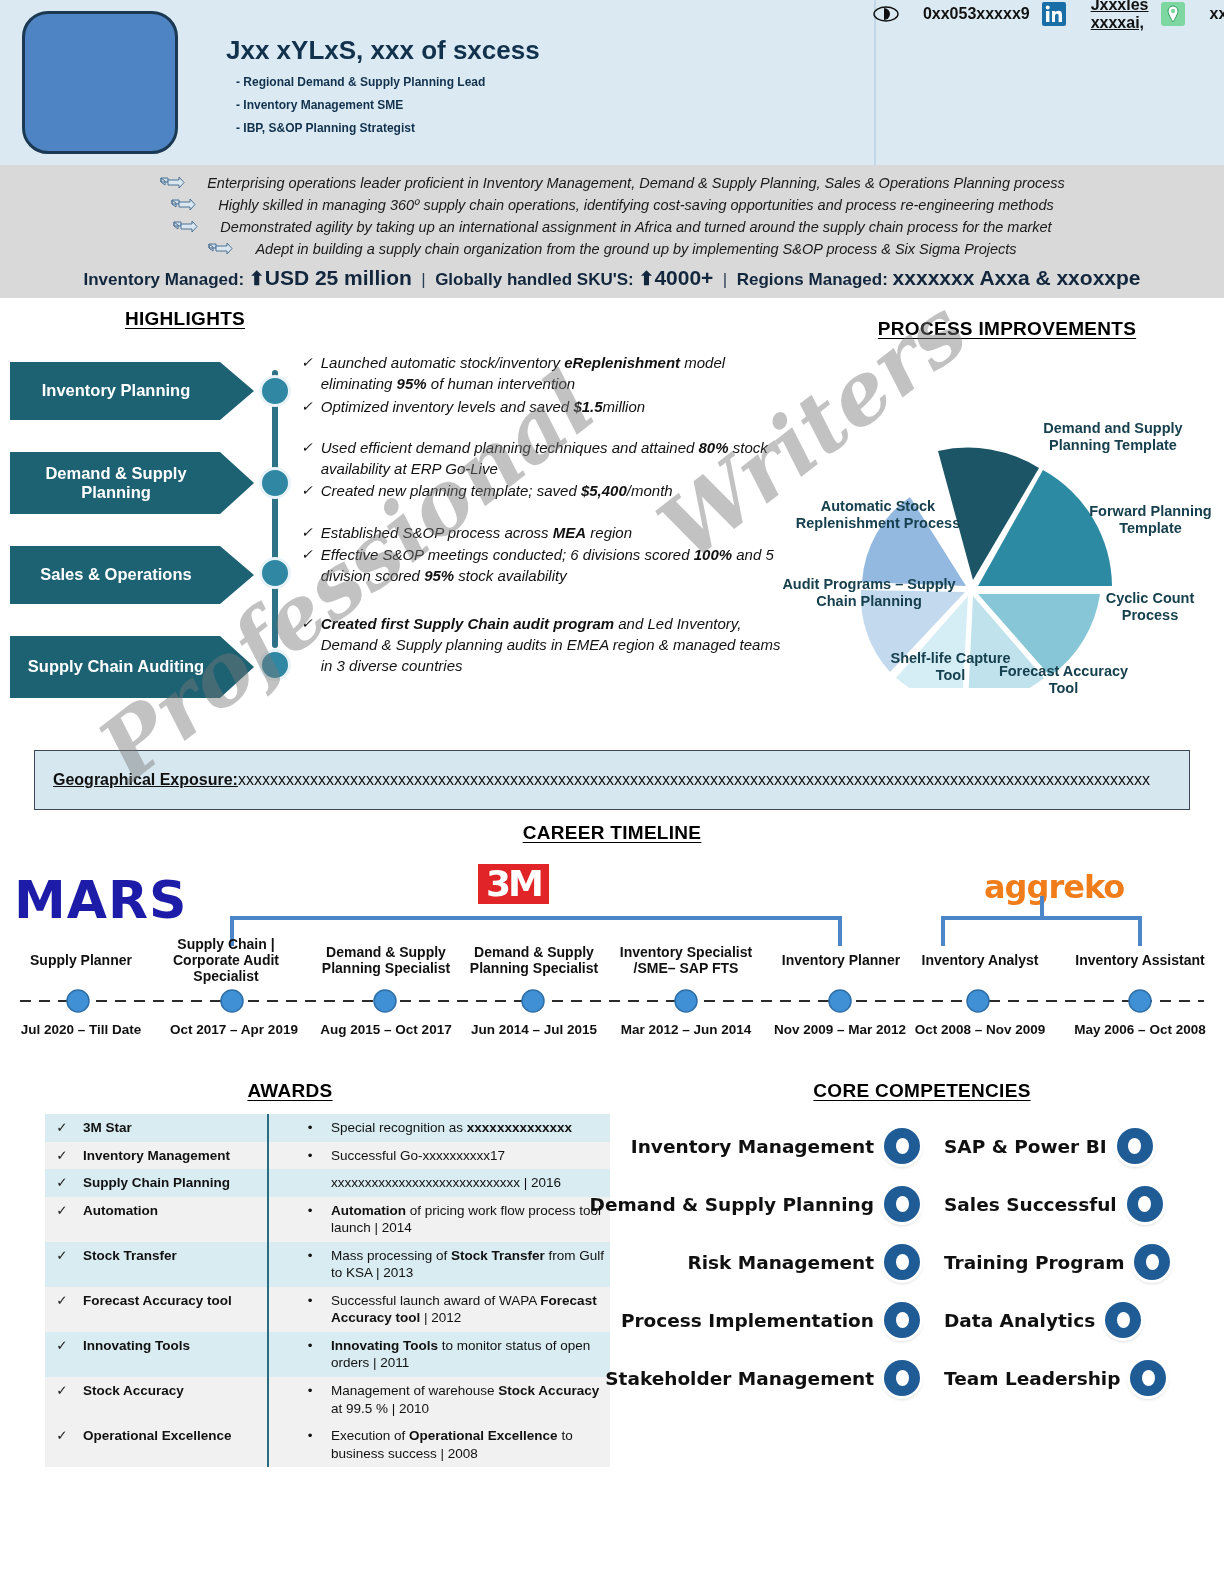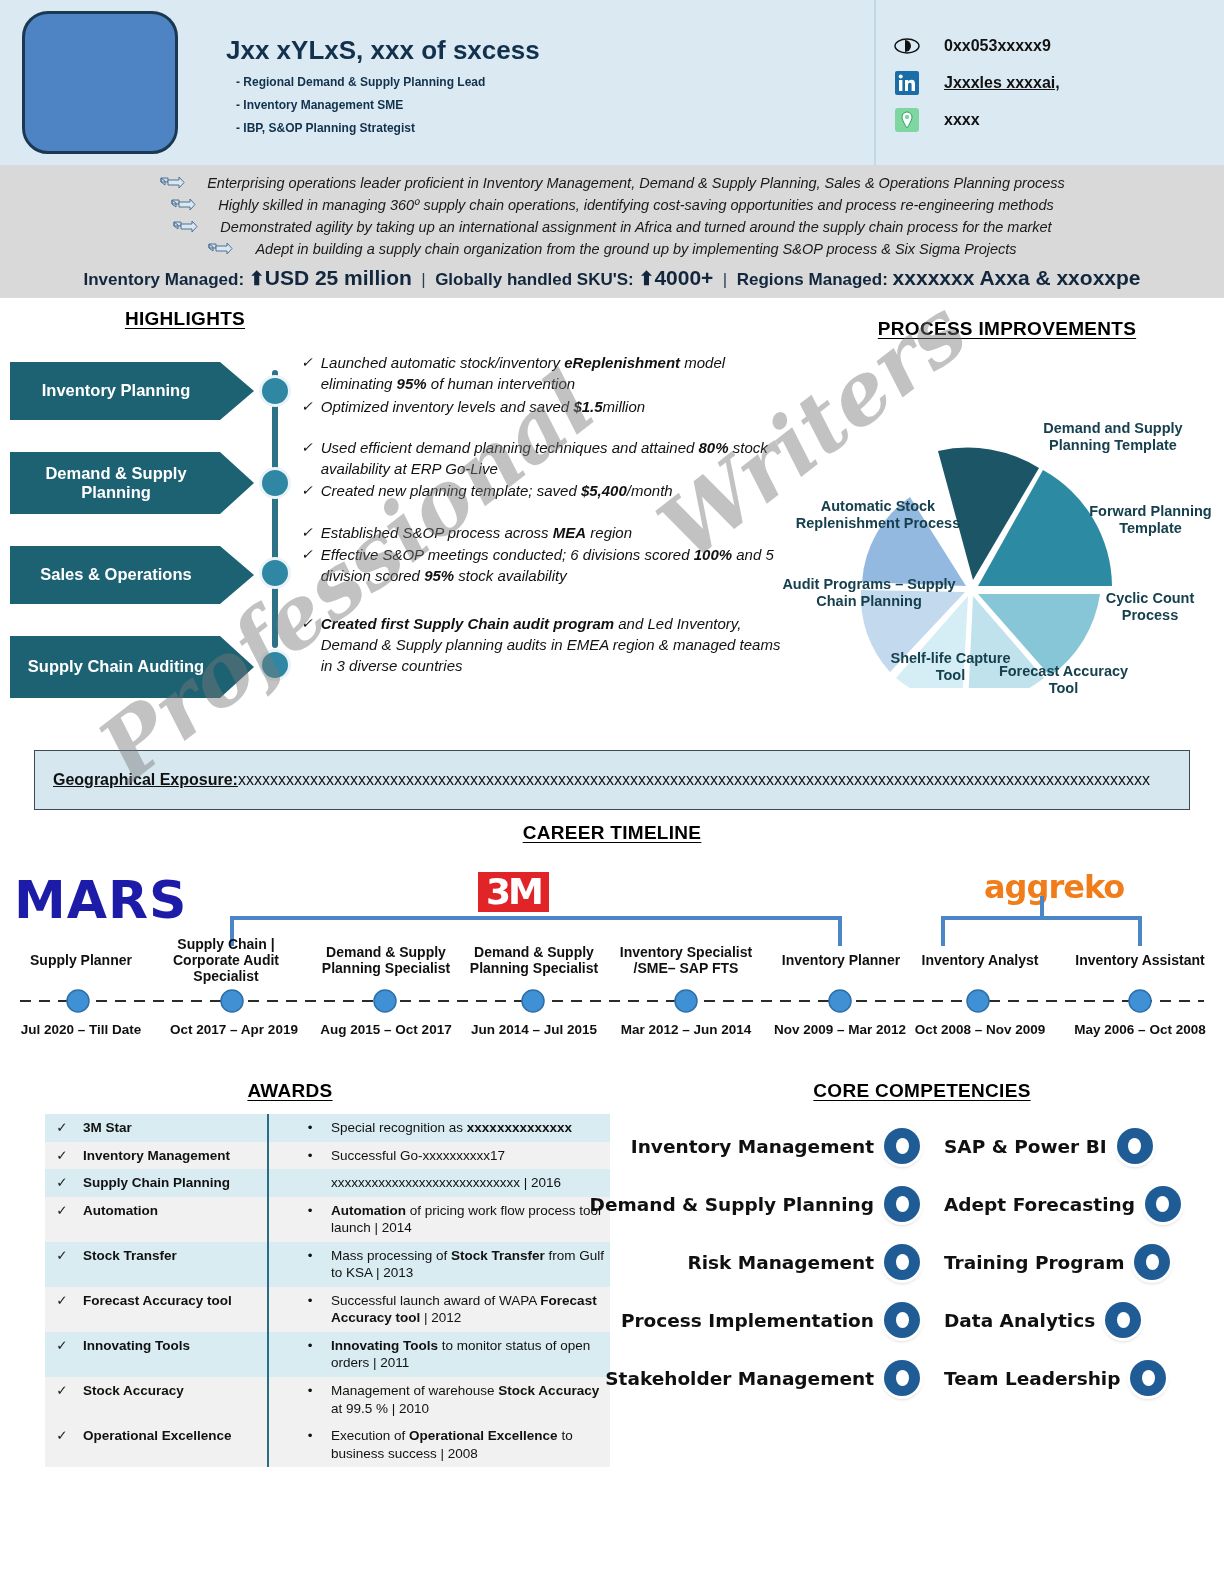--- a/index.html
+++ b/index.html
@@ -37,21 +37,21 @@
   }
   .role-line{
     font-size:12px;font-weight:bold;color:#11314d;
     margin:9px 0 0 10px;
   }
   .contact-block{
     width:350px;flex:0 0 auto;
     border-left:2px solid #c2d8e6;
     padding-left:16px;
     align-self:stretch;
-    display:flex;flex-direction:column;justify-content:center;
+    display:flex;flex-direction:row;justify-content:center;
     gap:9px;
     box-sizing:border-box;
   }
   .contact-row{display:flex;align-items:center;gap:22px;height:28px;}
   .c-icon{width:30px;height:22px;flex:0 0 auto;display:flex;align-items:center;justify-content:center;}
   .contact-text{font-size:16px;font-weight:bold;color:#111;}
   .contact-text.link{text-decoration:underline;}
 
   
   .summary{
@@ -143,21 +143,21 @@
 
   
   .timeline-sec{margin-top:12px;position:relative;height:220px;}
   .tl-logos{position:relative;height:58px;}
   .logo-mars{
     position:absolute;left:14px;top:14px;
     font-size:52px;font-weight:bold;color:#1d1ca8;letter-spacing:1px;
     font-family:"DejaVu Sans", sans-serif;
   }
   .logo-3m{
-    position:absolute;left:478px;top:16px;
+    position:absolute;left:478px;top:8px;
     background:#e02428;color:#fff;font-weight:bold;font-size:36px;
     padding:0 8px;letter-spacing:-3px;line-height:1.1;
     font-family:"DejaVu Sans", sans-serif;
   }
   .logo-aggreko{
     position:absolute;left:984px;top:12px;
     font-size:32px;font-weight:bold;color:#f07d1a;letter-spacing:-1px;
     font-family:"DejaVu Sans", sans-serif;
   }
   .tl-axis{position:absolute;left:0;top:0;width:1224px;height:220px;}
@@ -615,21 +615,21 @@
             <span class="cc-label">SAP &amp; Power BI</span>
             <span class="ring"></span>
           </div>
         </div>
         <div class="cc-row">
           <div class="cc-cell c1">
             <span class="cc-label">Demand &amp; Supply Planning</span>
             <span class="ring"></span>
           </div>
           <div class="cc-cell c2">
-            <span class="cc-label">Adept Forecasting</span>
+            <span class="cc-label">Sales Successful</span>
             <span class="ring"></span>
           </div>
         </div>
         <div class="cc-row">
           <div class="cc-cell c1">
             <span class="cc-label">Risk Management</span>
             <span class="ring"></span>
           </div>
           <div class="cc-cell c2">
             <span class="cc-label">Training Program</span>

